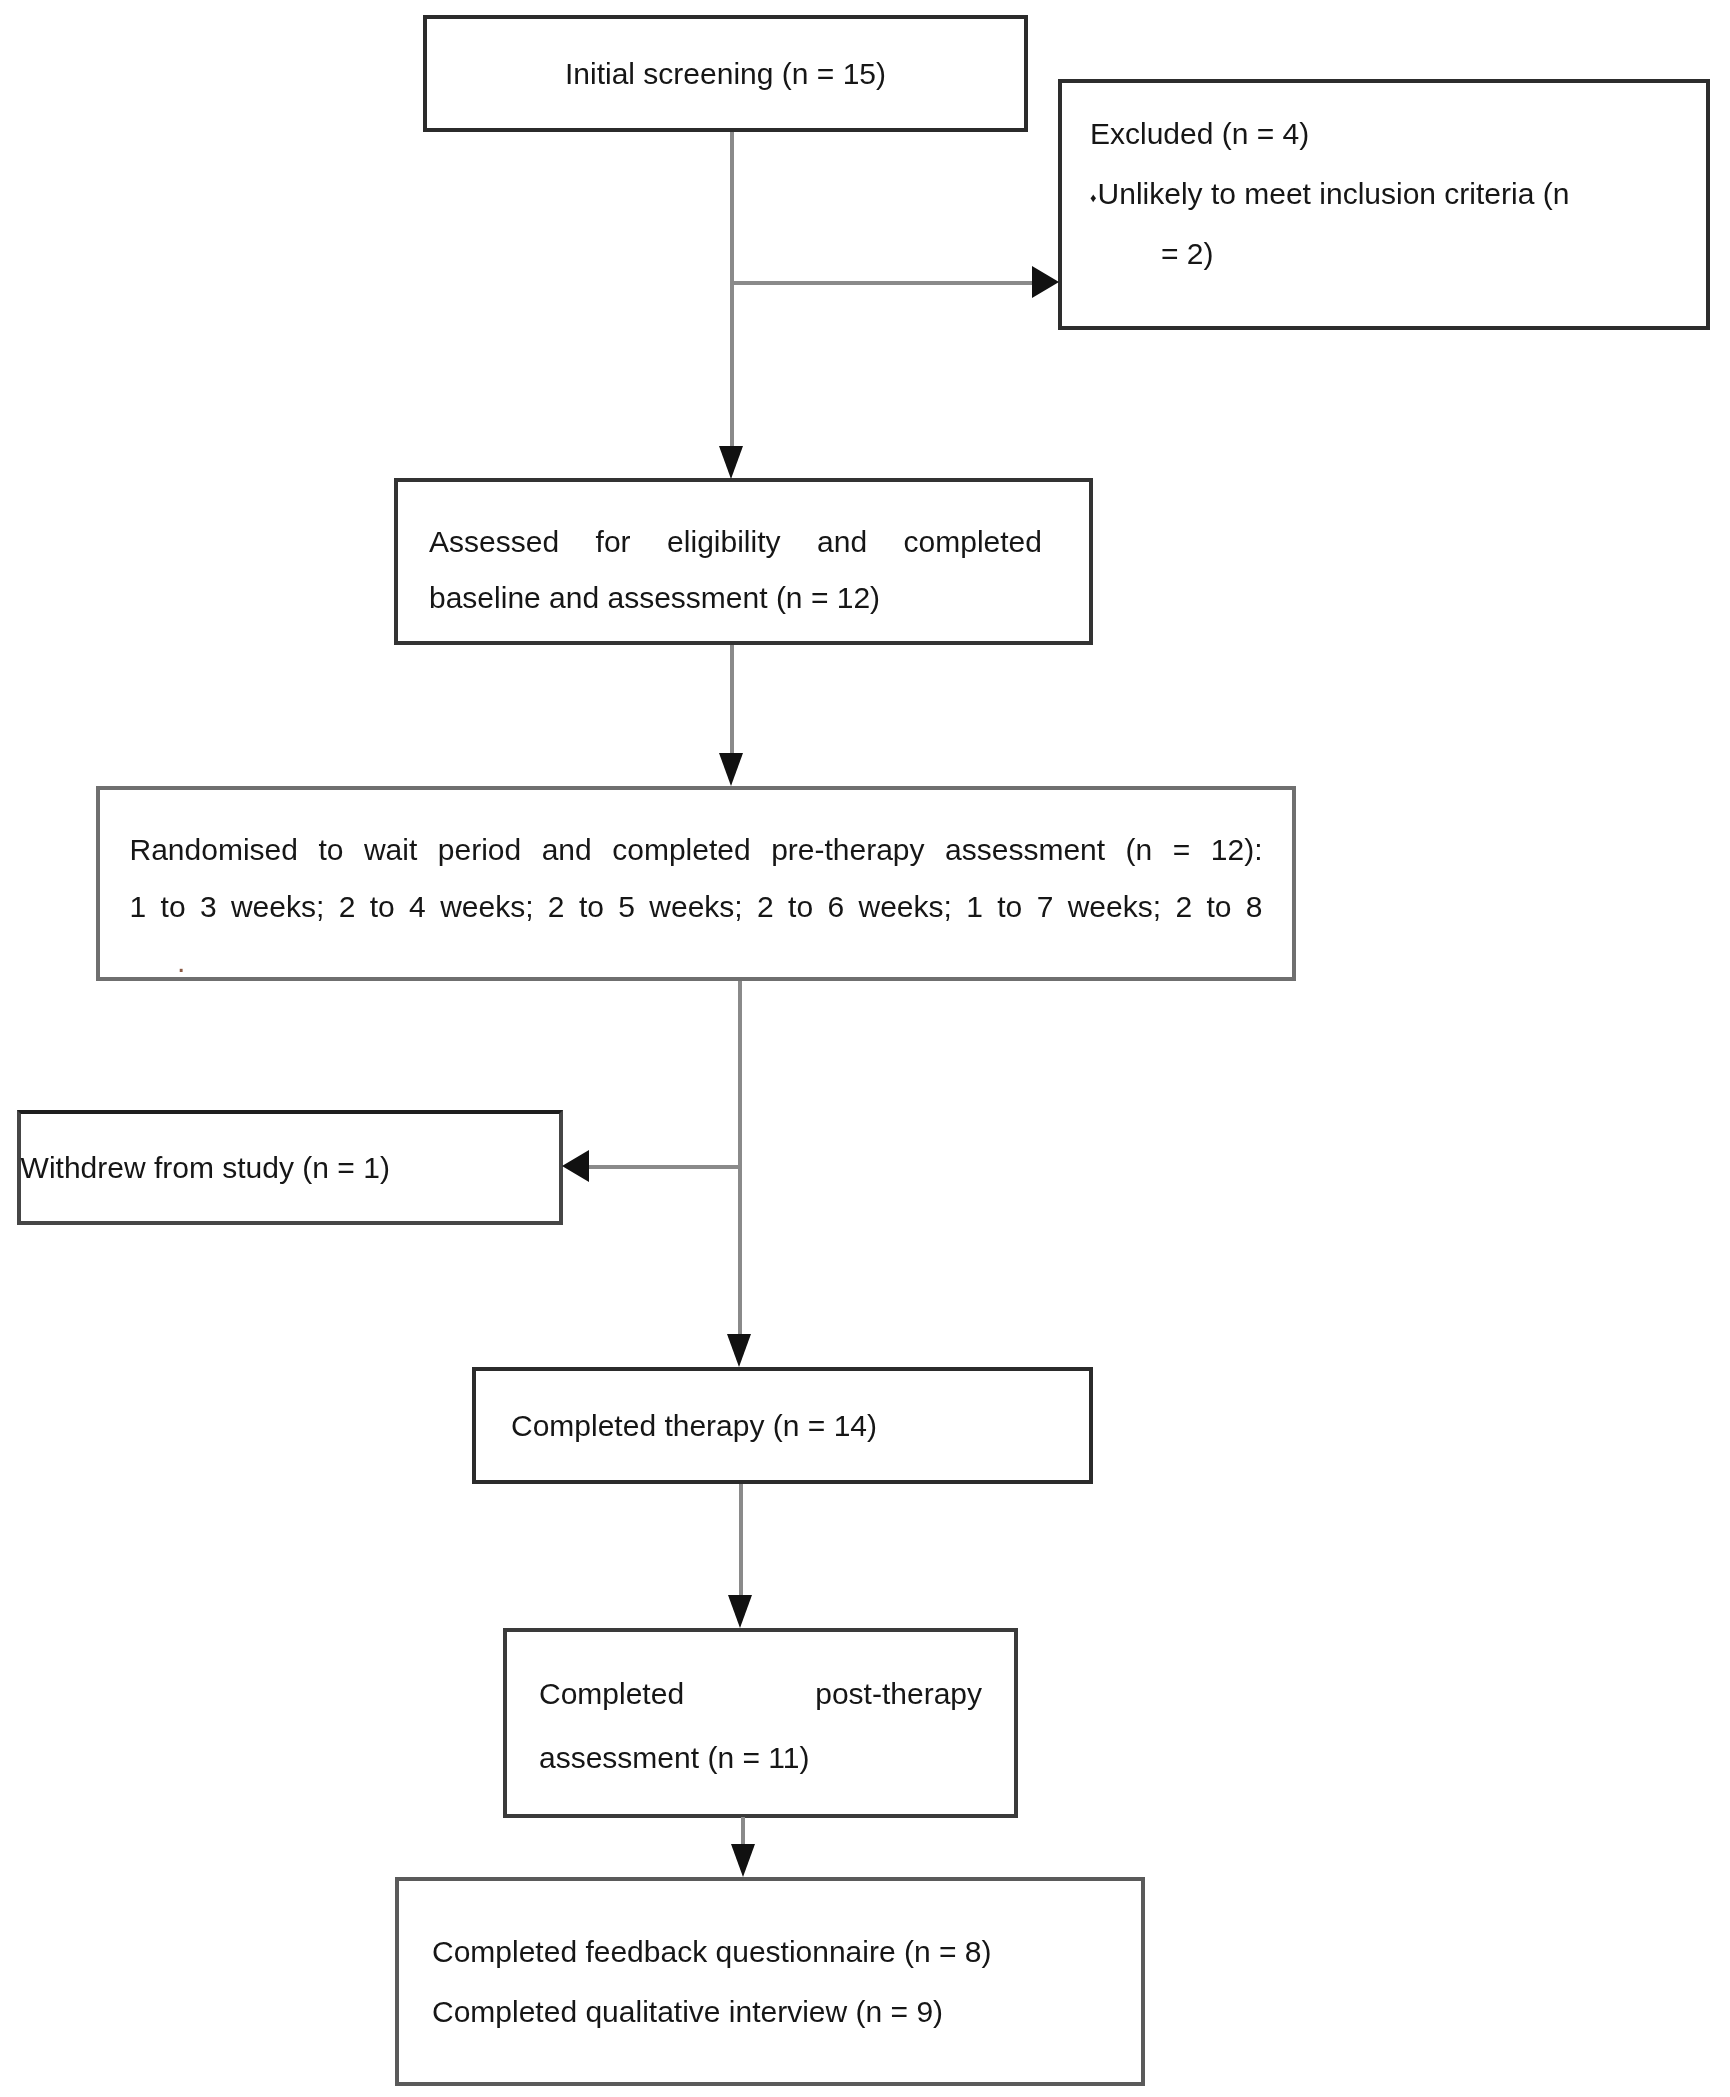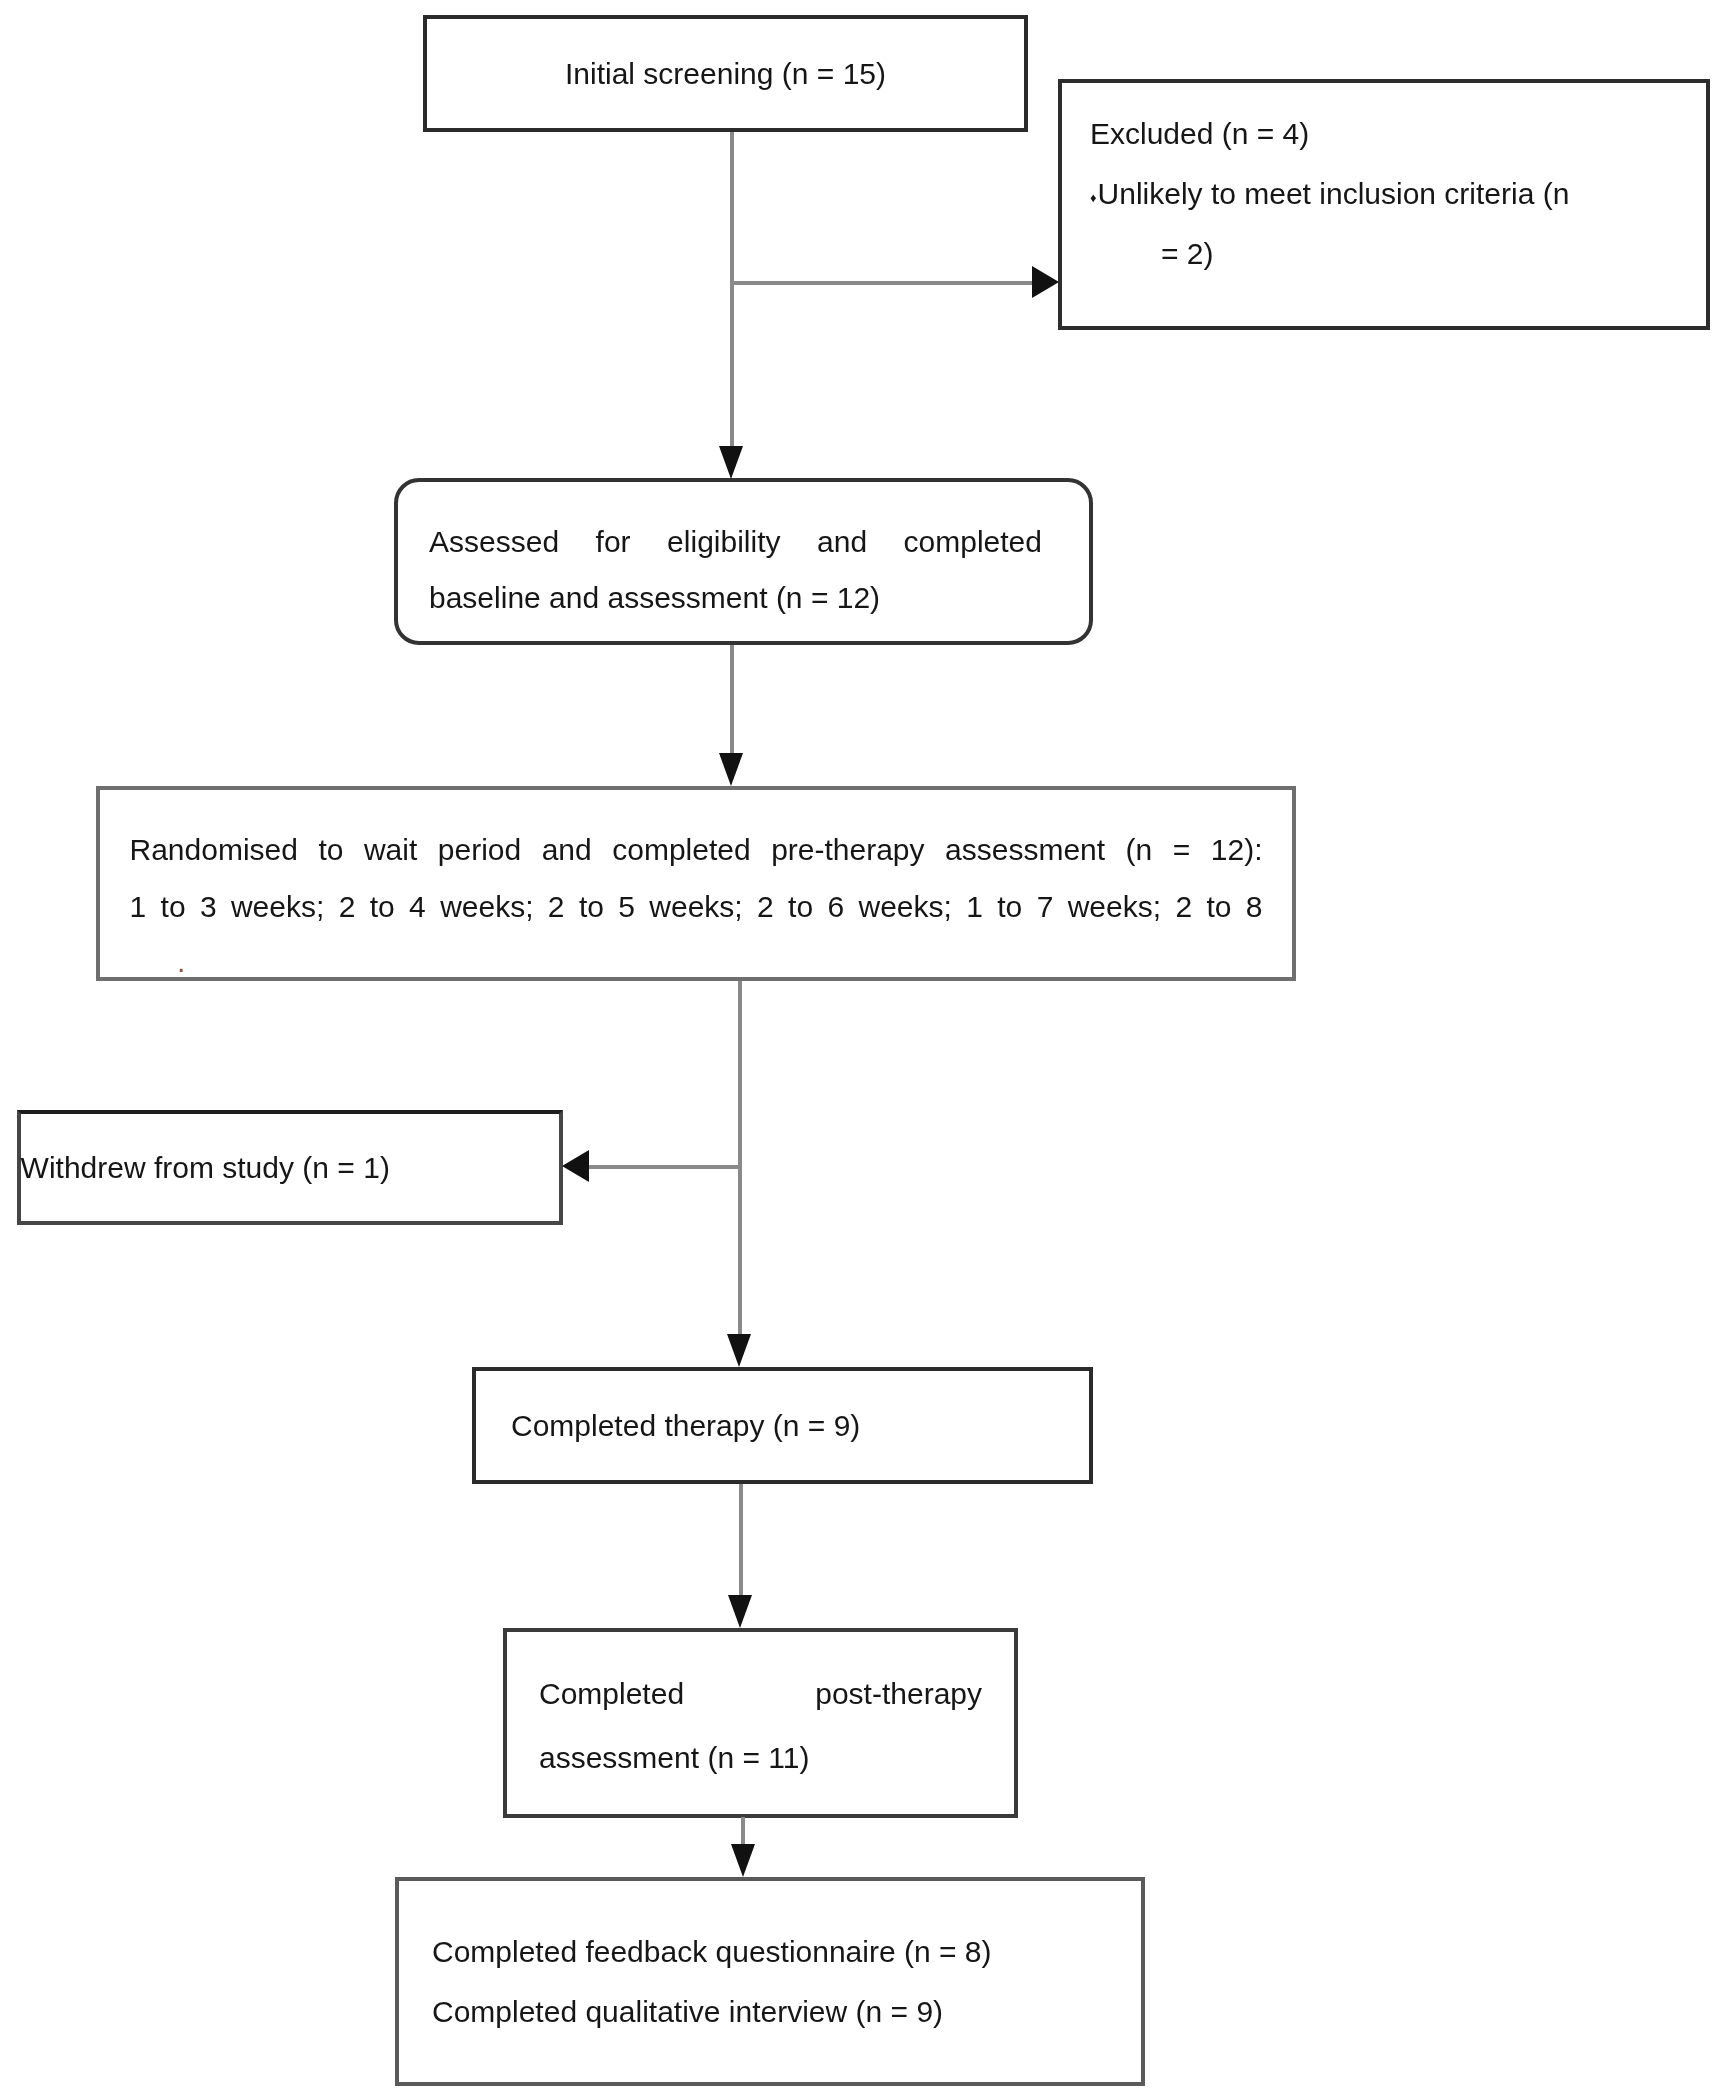--- a/index.html
+++ b/index.html
@@ -53,21 +53,20 @@
   #box-excluded .indent { padding-left: 71px; }
   .bullet {
     font-size: 0.42em;
     vertical-align: 0.16em;
     letter-spacing: 1.1px;
   }
   #box-assessed {
     left: 394px; top: 478px; width: 699px; height: 167px;
     border-color: #333333;
     padding: 32px 47px 0 31px;
-    border-radius: 25px;
   }
   #box-assessed .line { line-height: 56px; height: 56px; }
   #box-randomised {
     left: 96px; top: 786px; width: 1200px; height: 195px;
     border-color: #6f6f6f;
     padding: 31px 29.5px 0 29.5px;
   }
   #box-randomised .line { line-height: 57px; height: 57px; }
   #box-withdrew {
     left: 16.6px; top: 1110px; width: 546px; height: 115px;
@@ -169,21 +168,21 @@
     <span class="line just">Randomised to wait period and completed pre-therapy assessment (n = 12):</span>
     <span class="line just">1 to 3 weeks; 2 to 4 weeks; 2 to 5 weeks; 2 to 6 weeks; 1 to 7 weeks; 2 to 8</span>
   </div>
   <span id="stray-mark">.</span>
 
   <div class="box" id="box-withdrew">
     <span class="line">Withdrew from study (n = 1)</span>
   </div>
 
   <div class="box" id="box-therapy">
-    <span class="line">Completed therapy (n = 9)</span>
+    <span class="line">Completed therapy (n = 14)</span>
   </div>
 
   <div class="box" id="box-posttherapy">
     <span class="line just">Completed post-therapy</span>
     <span class="line">assessment (n = 11)</span>
   </div>
 
   <div class="box" id="box-final">
     <span class="line">Completed feedback questionnaire (n = 8)</span>
     <span class="line">Completed qualitative interview (n = 9)</span>

